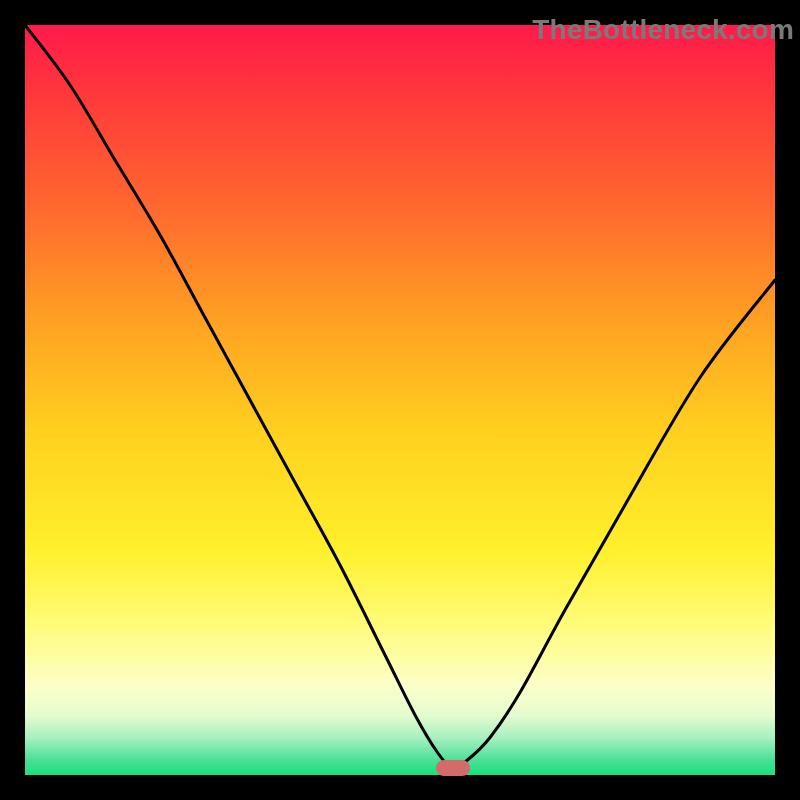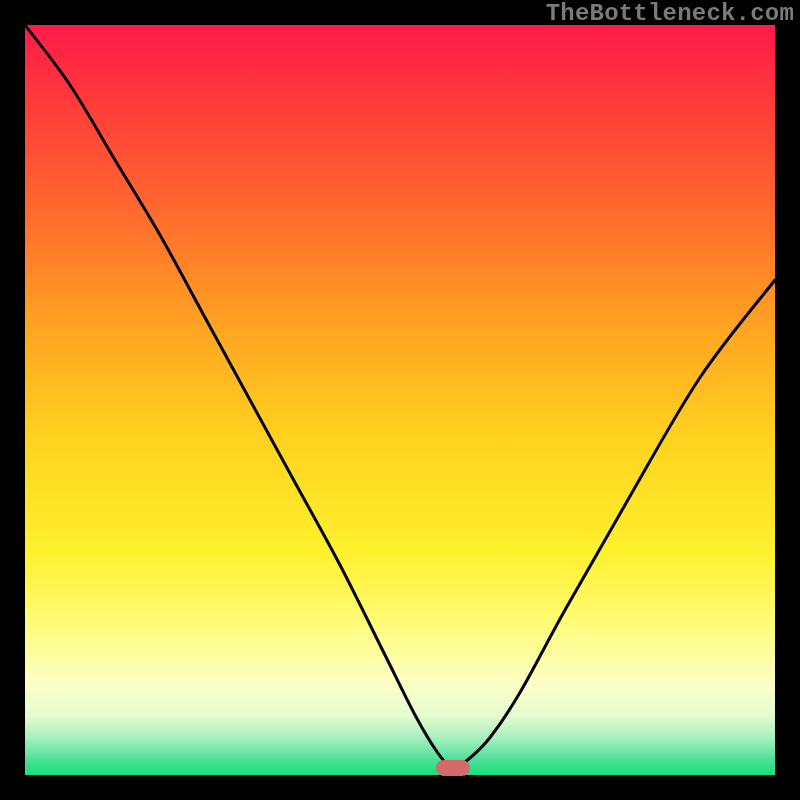--- a/index.html
+++ b/index.html
@@ -41,24 +41,24 @@
   .marker {
     position: absolute;
     width: 34px;
     height: 16px;
     border-radius: 8px;
     background: #d46a6a;
     transform: translate(-50%, -50%);
   }
   .watermark {
     position: absolute;
-    top: 0;
+    top: 14px;
     right: 6px;
-    font-family: Liberation Mono, monospace;
-    font-size: 24px;
+    font-family: Liberation Sans, sans-serif;
+    font-size: 28px;
     font-weight: 600;
     color: #7a7a7a;
     letter-spacing: 0.2px;
     user-select: none;
   }
 </style>
 </head>
 <body>
 
 <div class="stage">

